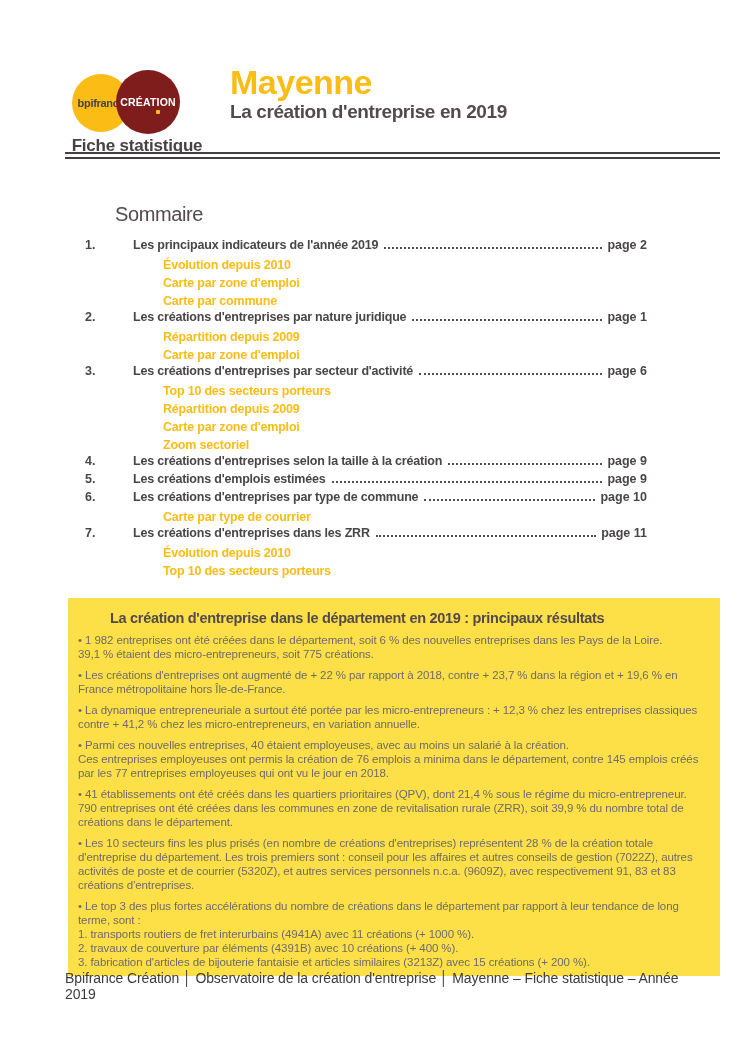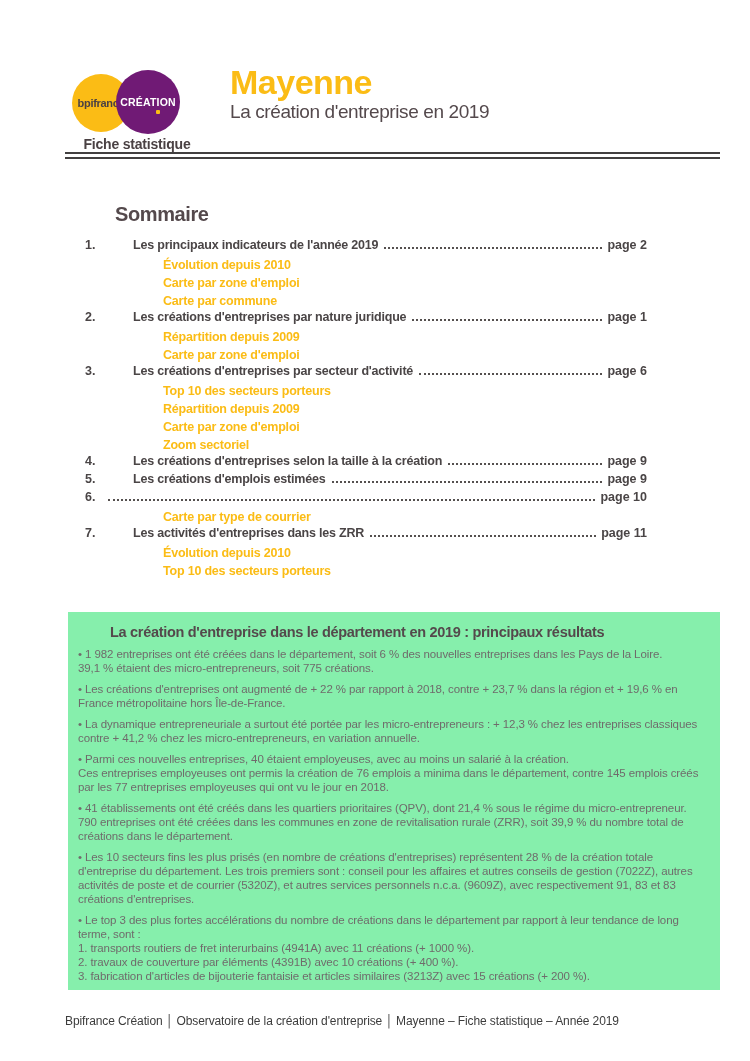--- a/index.html
+++ b/index.html
@@ -7,56 +7,56 @@
   .page {
     position:relative; width:750px; height:1061px; background:#ffffff;
     font-family:"Liberation Sans", sans-serif; overflow:hidden;
   }
 
   
   .logo-block { position:absolute; top:70px; left:72px; width:130px; height:90px; }
   .circle { position:absolute; border-radius:50%; display:flex; align-items:center; justify-content:center; }
   .circle-yellow { left:0; top:4px; width:58px; height:58px; background:#FBBC15; z-index:1; }
   .circle-yellow span { color:#4A4143; font-size:11px; font-weight:bold; letter-spacing:-0.3px; }
-  .circle-dark { left:44px; top:0; width:64px; height:64px; background:#701a75; z-index:2; }
+  .circle-dark { left:44px; top:0; width:64px; height:64px; background:#7f1d1d; z-index:2; }
   .circle-dark span { color:#ffffff; font-size:10.5px; font-weight:bold; letter-spacing:0.2px; }
   .creation-dot { position:absolute; left:40px; top:40px; width:4px; height:4px; background:#FBBC15; border-radius:1px; z-index:3; }
   .logo-caption { position:absolute; top:66px; left:-8px; width:146px; text-align:center;
-    font-size:14px; font-weight:bold; color:#4A4143; letter-spacing:-0.2px; }
+    font-size:17px; font-weight:bold; color:#4A4143; letter-spacing:-0.2px; }
 
   .title-block { position:absolute; top:64px; left:230px; width:400px; text-align:left; }
   .main-title { font-size:34px; font-weight:bold; color:#FBBC15; letter-spacing:-0.5px; line-height:36px;
     font-family:"Liberation Sans", sans-serif; }
-  .subtitle { font-size:19px; font-weight:normal; color:#54494C; letter-spacing:-0.4px; line-height:23px; }
+  .subtitle { font-size:19px; font-weight:bold; color:#54494C; letter-spacing:-0.4px; line-height:23px; }
 
   .header-rule { position:absolute; top:152px; left:65px; width:655px; height:7px;
     border-top:2px solid #424040; border-bottom:2px solid #424040; }
 
   
   .toc { position:absolute; top:203px; left:85px; width:562px; }
-  .toc-heading { font-size:20px; font-weight:bold; color:#54494C; letter-spacing:-0.4px; margin:0 0 12px 30px; }
+  .toc-heading { font-size:20px; font-weight:normal; color:#54494C; letter-spacing:-0.4px; margin:0 0 12px 30px; }
   .toc-row { display:flex; align-items:baseline; height:18px; font-size:12.5px; font-weight:bold; color:#4A4546; }
   .toc-num { width:20px; flex:0 0 auto; }
   .toc-label { flex:0 0 auto; white-space:nowrap; padding-right:3px; letter-spacing:-0.2px;padding-left:28px; }
   .toc-leader { flex:1 1 auto; border-bottom:2px dotted #55504F; margin:0 5px 3px 3px; min-width:20px; }
   .toc-page { flex:0 0 auto; white-space:nowrap;text-align:right; }
   .toc-sub { height:18px; line-height:18px; margin-left:30px; font-size:12.5px; font-weight:bold;
     color:#FBBC15; letter-spacing:-0.2px;padding-left:48px; }
 
   
   .results-box { position:absolute; top:598px; left:68px; width:652px; height:378px;
-    background:#86efac; padding:8px 14px 0 10px;margin-top:14px; }
+    background:#fde047; padding:8px 14px 0 10px; }
   .results-title { font-size:14.5px; font-weight:bold; color:#54494C; letter-spacing:-0.3px;
     margin:4px 0 2px 32px; }
   .results-box p { font-size:11.5px; color:#6F6B6B; line-height:14px; margin:7px 0 0 0;
     white-space:pre-line; letter-spacing:-0.1px; }
 
   
-  .footer { position:absolute; top:1014px; left:65px; width:620px;
-    font-size:12px; color:#3C3C3C; letter-spacing:-0.1px; }
+  .footer { position:absolute; top:970px; left:65px; width:620px;
+    font-size:14px; color:#3C3C3C; letter-spacing:-0.1px; }
 </style>
 </head>
 <body>
 
 <div class="page">
 
   <div class="logo-block">
     <div class="circle circle-yellow">
       <span>bpifrance</span>
     </div>
@@ -116,28 +116,29 @@
 
     <div class="toc-row">
       <span class="toc-num">5.</span>
       <span class="toc-label">Les créations d'emplois estimées</span>
       <span class="toc-leader"></span>
       <span class="toc-page">page 9</span>
     </div>
 
     <div class="toc-row">
       <span class="toc-num">6.</span>
+      <span class="toc-label">Les créations d'entreprises par type de commune</span>
       <span class="toc-leader"></span>
       <span class="toc-page">page 10</span>
     </div>
     <div class="toc-sub">Carte par type de courrier</div>
 
     <div class="toc-row">
       <span class="toc-num">7.</span>
-      <span class="toc-label">Les activités d'entreprises dans les ZRR</span>
+      <span class="toc-label">Les créations d'entreprises dans les ZRR</span>
       <span class="toc-leader"></span>
       <span class="toc-page">page 11</span>
     </div>
     <div class="toc-sub">Évolution depuis 2010</div>
     <div class="toc-sub">Top 10 des secteurs porteurs</div>
   </div>
 
   <div class="results-box">
     <div class="results-title">La création d'entreprise dans le département en 2019 : principaux résultats</div>
     <p>• 1 982 entreprises ont été créées dans le département, soit 6 % des nouvelles entreprises dans les Pays de la Loire.

